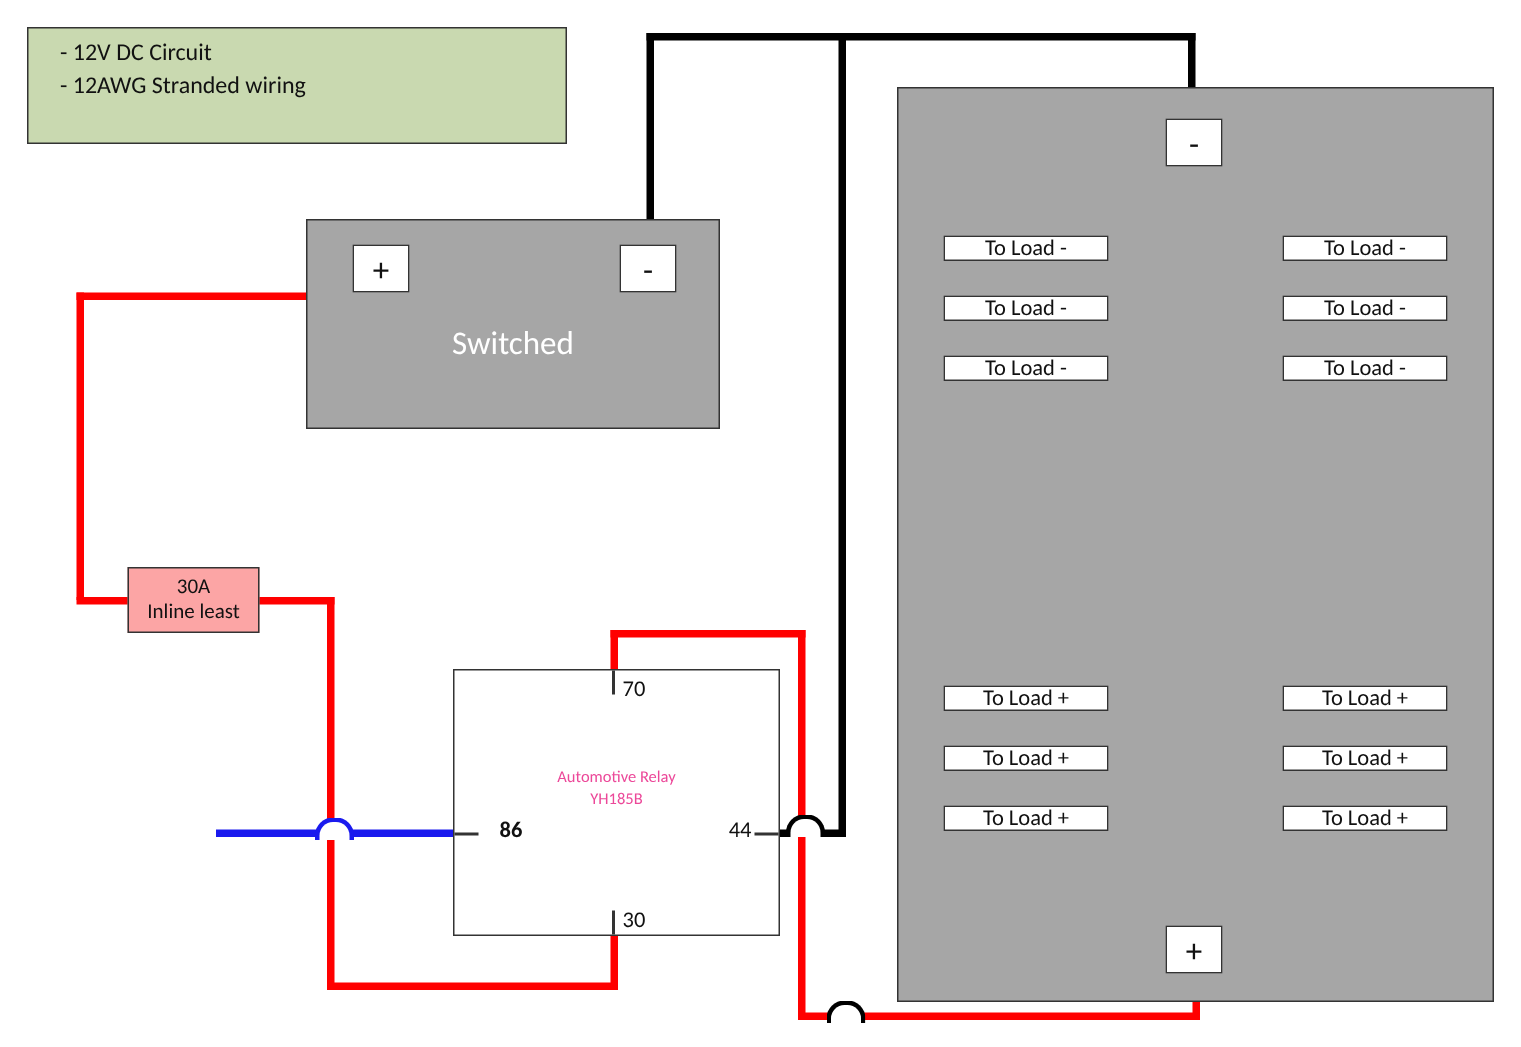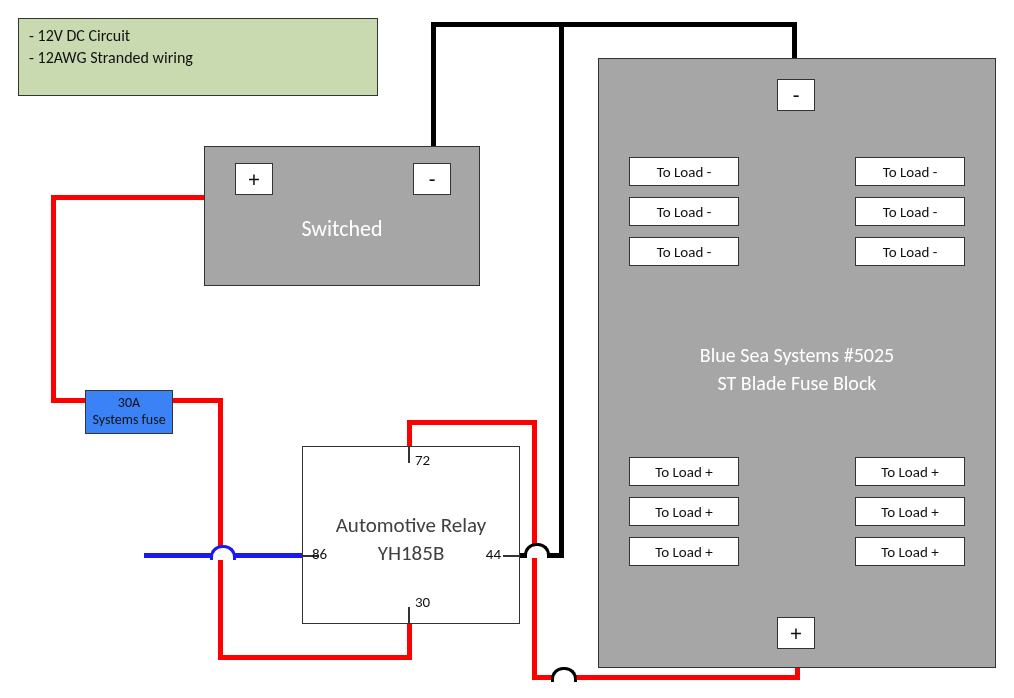--- a/index.html
+++ b/index.html
@@ -18,21 +18,21 @@
   }
   
   .info-box {
     position: absolute;
     left: 18px;
     top: 18px;
     width: 360px;
     height: 78px;
     background: #c9d9b0;
     border: 1.5px solid #333;
-    padding: 6px 10px;
+    padding: 6px 21px;
     box-sizing: border-box;
     font-size: 16px;
     color: #111;
     line-height: 1.35;
   }
   
   .battery {
     position: absolute;
     left: 204px;
     top: 146px;
@@ -80,67 +80,66 @@
     width: 100%;
     top: 282px;
     text-align: center;
     color: #fff;
     font-size: 20px;
     line-height: 1.4;
   }
   .load-label {
     position: absolute;
     width: 110px;
-    height: 29px;
+    height: 17px;
     background: #fff;
     border: 1.5px solid #333;
     box-sizing: border-box;
     display: flex;
     align-items: center;
     justify-content: center;
     font-size: 15px;
     color: #111;
   }
   
   .inline-fuse {
     position: absolute;
     left: 85px;
     top: 378px;
     width: 88px;
     height: 44px;
-    background: #3b82f6;
+    background: #fca5a5;
     border: 1.5px solid #333;
     box-sizing: border-box;
     display: flex;
     flex-direction: column;
     align-items: center;
     justify-content: center;
     font-size: 14px;
     line-height: 1.2;
     color: #111;
-    margin-top: 12px;
   }
   
   .relay {
     position: absolute;
     left: 302px;
     top: 446px;
     width: 218px;
     height: 178px;
     background: #fff;
     border: 1.5px solid #333;
     box-sizing: border-box;
   }
   .relay-title {
     position: absolute;
     width: 100%;
     top: 64px;
     text-align: center;
-    font-size: 21px;
-    color: #404040;
+    font-size: 11px;
+    color: #ec4899;
     line-height: 1.35;
   }
   .relay-pin {
     position: absolute;
     font-size: 15px;
     color: #111;
   }
   .relay-tick {
     position: absolute;
     width: 1.5px;
@@ -216,59 +215,55 @@
   </div>
 
   <div class="battery">
     <div class="battery-label">Switched</div>
     <div class="term" style="left:30px; top:16px;">+</div>
     <div class="term" style="left:208px; top:16px;">-</div>
   </div>
 
   <div class="fuse-block">
     <div class="term" style="left:178px; top:20px;">-</div>
-    <div class="fuse-title">
-      <div>Blue Sea Systems #5025</div>
-      <div>ST Blade Fuse Block</div>
-    </div>
 
     <div class="load-label" style="left:30px;  top:98px;">To Load -</div>
     <div class="load-label" style="left:30px;  top:138px;">To Load -</div>
     <div class="load-label" style="left:30px;  top:178px;">To Load -</div>
     <div class="load-label" style="left:256px; top:98px;">To Load -</div>
     <div class="load-label" style="left:256px; top:138px;">To Load -</div>
     <div class="load-label" style="left:256px; top:178px;">To Load -</div>
 
     <div class="load-label" style="left:30px;  top:398px;">To Load +</div>
     <div class="load-label" style="left:30px;  top:438px;">To Load +</div>
     <div class="load-label" style="left:30px;  top:478px;">To Load +</div>
     <div class="load-label" style="left:256px; top:398px;">To Load +</div>
     <div class="load-label" style="left:256px; top:438px;">To Load +</div>
     <div class="load-label" style="left:256px; top:478px;">To Load +</div>
     <div class="term" style="left:178px; top:558px;">+</div>
   </div>
 
   <div class="inline-fuse">
     <div>30A</div>
-    <div>Systems fuse</div>
+    <div>Inline least</div>
   </div>
 
   <div class="relay">
     <div class="relay-title">
       <div>Automotive Relay</div>
       <div>YH185B</div>
     </div>
 
     <div class="relay-tick" style="left:105px; top:0; height:16px;"></div>
-    <div class="relay-pin" style="left:112px; top:4px;">72</div>
+    <div class="relay-pin" style="left:112px; top:4px;">70</div>
 
     <div class="relay-tick" style="left:0; top:108px; width:16px; height:1.5px;"></div>
-    <div class="relay-pin" style="left:9px; top:98px;">86</div>
+    <div class="relay-pin" style="left:30px; top:98px;font-weight:bold;">86</div>
 
     <div class="relay-tick" style="right:0; top:108px; width:16px; height:1.5px;"></div>
     <div class="relay-pin" style="right:18px; top:98px;">44</div>
 
     <div class="relay-tick" style="left:105px; bottom:0; height:16px;"></div>
-    <div class="relay-pin" style="left:112px; bottom:12px;">30</div>
+    <div class="relay-pin" style="left:112px; bottom:0;">30</div>
   </div>
 
 
 </div>
 
 </body></html>

